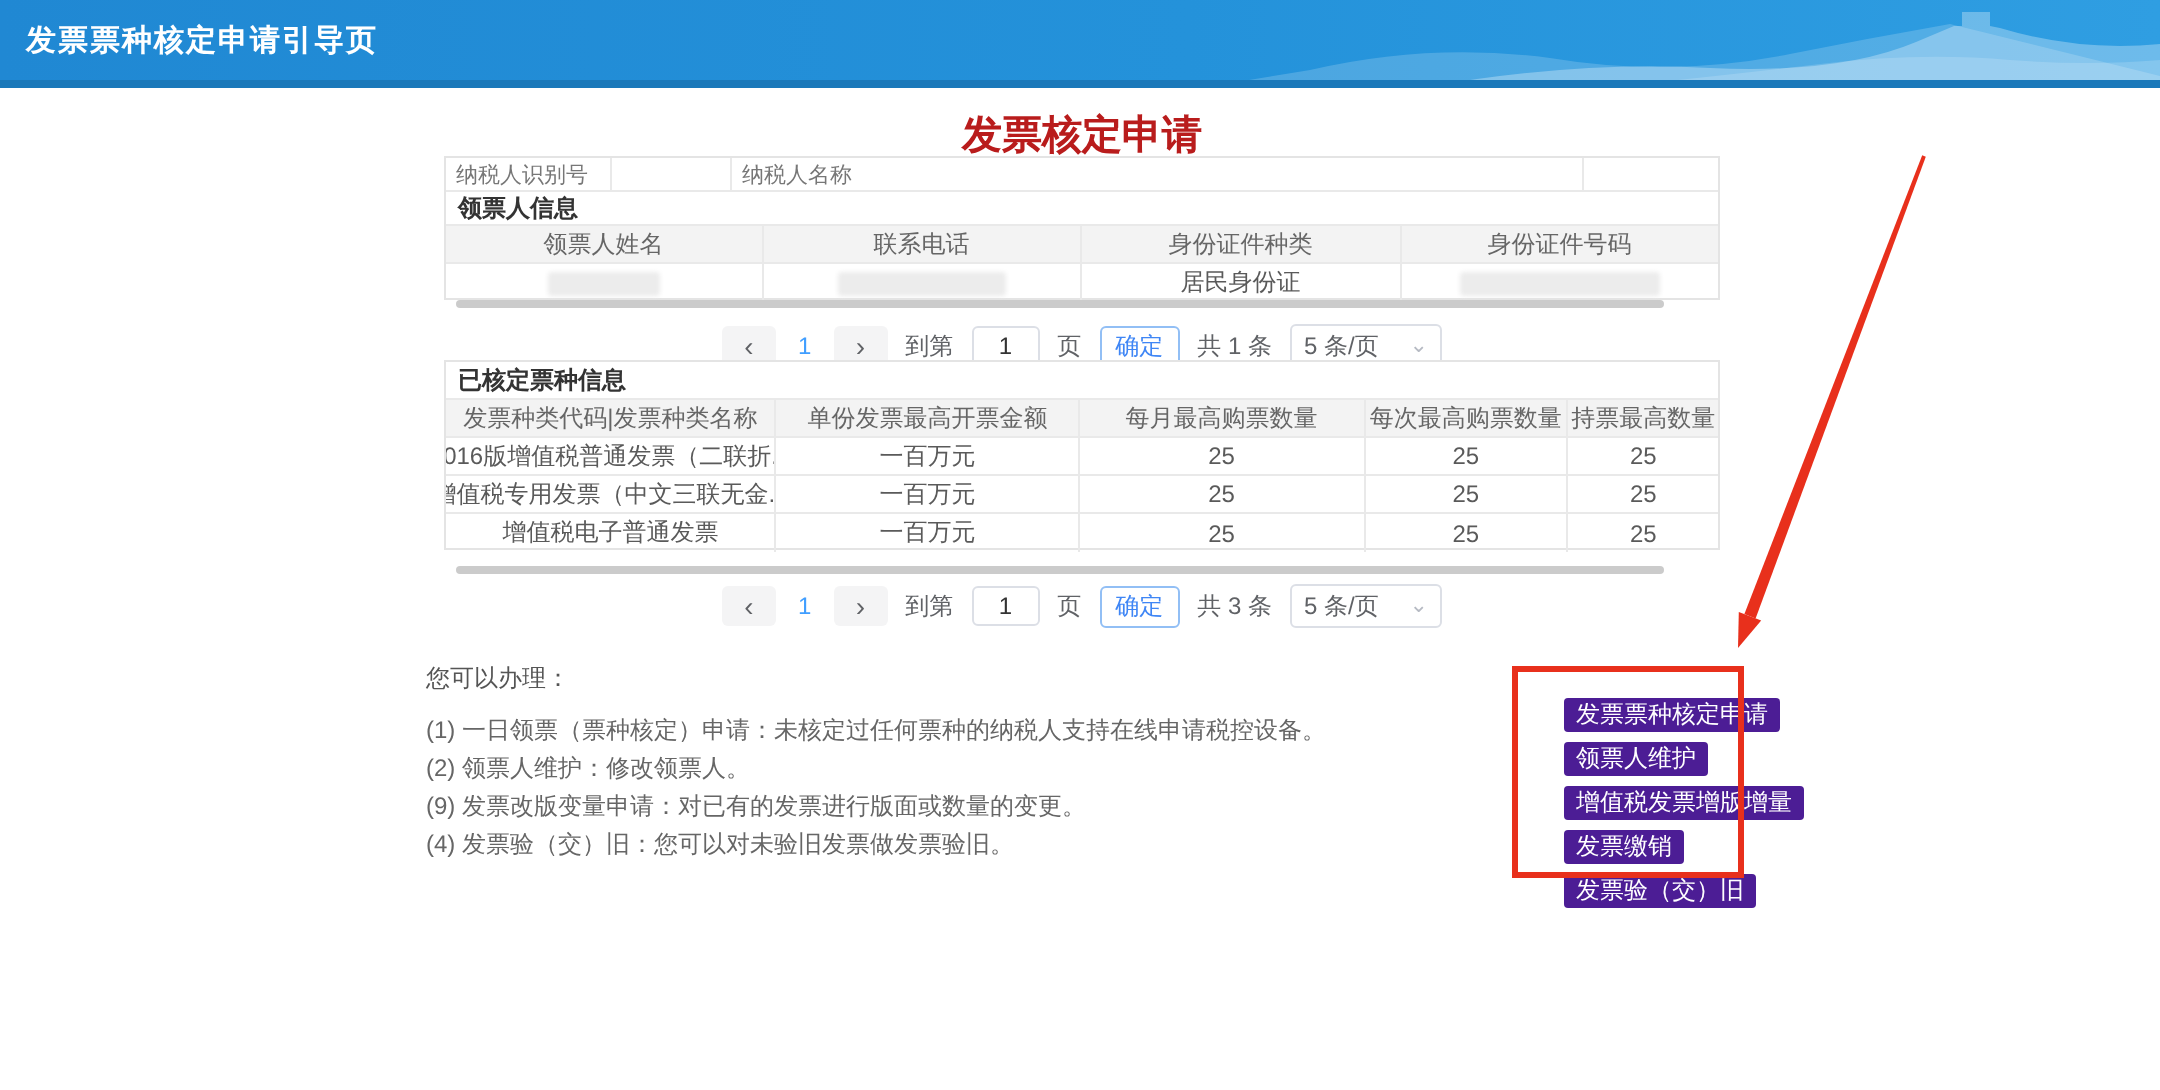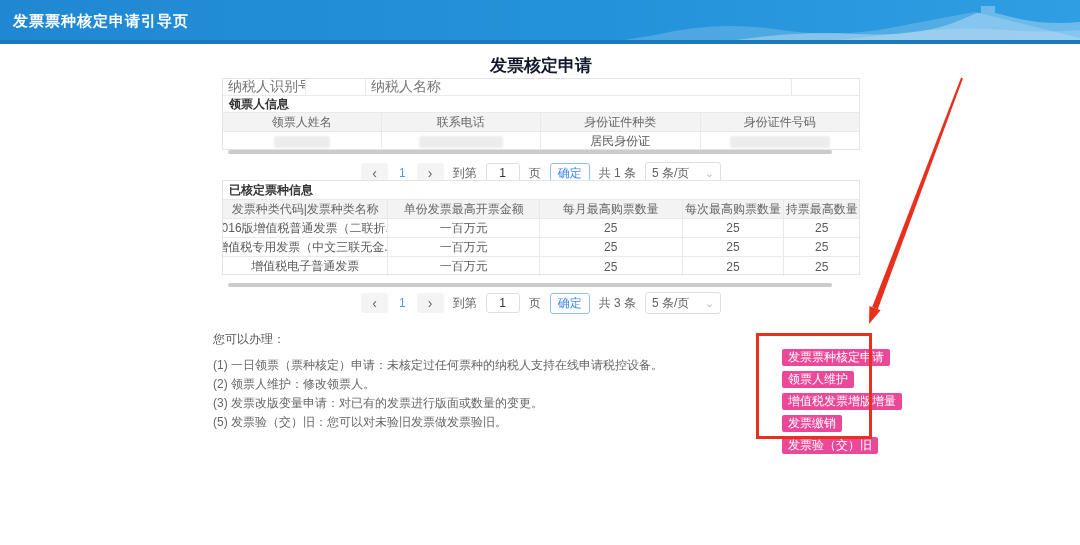--- a/index.html
+++ b/index.html
@@ -7,29 +7,29 @@
   .stage { position:relative; width:1080px; height:545px; background:#fff; overflow:hidden;padding-left:37px; }
   .abs { position:absolute; }
 
   
   .banner { top:0; left:0; width:1080px; height:44px; background:linear-gradient(90deg,#2088d3 0%, #2492da 55%, #2f9ee2 100%); }
   .banner-edge { position:absolute; left:0; bottom:0; width:100%; height:4px; background:#1b79ba; }
   .banner-title { position:absolute; left:13px; top:0; line-height:41px; color:#fff; font-size:15px; font-weight:bold; letter-spacing:1px; }
   .banner-art { position:absolute; right:0; top:0; height:44px; }
 
   
-  .page-title { top:54px; left:222px; width:638px; text-align:center; font-size:17px; font-weight:bold; color:#0f172a; }
+  .page-title { top:54px; left:222px; width:638px; text-align:center; font-size:20px; font-weight:bold; color:#b91c1c; }
 
   
   .panel { left:222px; width:638px; border:1px solid #e4e4e4; background:#fff; }
   .prow { display:flex; width:100%; border-bottom:1px solid #e9e9e9; align-items:center; }
   .prow:last-child { border-bottom:none; }
   .cell { height:100%; display:flex; align-items:center; justify-content:center; border-right:1px solid #e9e9e9; font-size:12px; color:#5a5a5a; overflow:hidden; white-space:nowrap; }
   .cell:last-child { border-right:none; }
-  .cell.lbl { justify-content:flex-start; padding-left:5px; font-size:14px; color:#777; }
+  .cell.lbl { justify-content:flex-start; padding-left:5px; font-size:11px; color:#777; }
   .head { background:#f3f3f3; }
   .head .cell { color:#666; }
   .sec-title { font-size:12px; font-weight:bold; color:#333; padding-left:6px; }
   .redact { background:#ececec; border-radius:2px; height:12px; filter:blur(1px); }
 
   
   .hscroll { height:4px; background:#cbcbcb; border-radius:2px; }
 
   
   .pager { left:222px; width:638px; height:22px; display:flex; justify-content:center; align-items:center; gap:9px; font-size:12px; color:#606266; }
@@ -40,21 +40,21 @@
   .pg-select { width:76px; height:22px; border:1px solid #dcdfe6; border-radius:3px; display:flex; align-items:center; justify-content:space-between; padding:0 6px; color:#606266; background:#fff; cursor:pointer; }
   .pg-caret { color:#b6bac3; font-size:11px; line-height:10px; }
 
   
   .help { left:213px; top:331px; width:600px; font-size:12px; color:#666; }
   .help .h-title { margin-bottom:8px; color:#555; }
   .help .h-item { line-height:19px; }
 
   
   .quick { left:782px; top:349px; display:flex; flex-direction:column; align-items:flex-start; gap:5px; }
-  .qbtn { background:#ec4899; color:#fff; font-size:12px; line-height:14px; padding:1px 6px 2px 6px; border-radius:2px; cursor:pointer; white-space:nowrap; }
+  .qbtn { background:#4c1d95; color:#fff; font-size:12px; line-height:14px; padding:1px 6px 2px 6px; border-radius:2px; cursor:pointer; white-space:nowrap; }
 
   
   .red-rect { left:756px; top:333px; width:116px; height:106px; border:3px solid #e8301c; background:transparent; }
   .arrow-layer { left:0; top:0; width:1080px; height:545px; pointer-events:none; }
 </style>
 </head>
 <body>
 
 <div class="stage">
 
@@ -171,22 +171,22 @@
     <div class="pg-select">
       <span>5 条/页</span>
       <span class="pg-caret">⌄</span>
     </div>
   </div>
 
   <div class="abs help">
     <div class="h-title">您可以办理：</div>
     <div class="h-item">(1) 一日领票（票种核定）申请：未核定过任何票种的纳税人支持在线申请税控设备。</div>
     <div class="h-item">(2) 领票人维护：修改领票人。</div>
-    <div class="h-item">(3) 发票改版变量申请：对已有的发票进行版面或数量的变更。</div>
-    <div class="h-item">(5) 发票验（交）旧：您可以对未验旧发票做发票验旧。</div>
+    <div class="h-item">(9) 发票改版变量申请：对已有的发票进行版面或数量的变更。</div>
+    <div class="h-item">(4) 发票验（交）旧：您可以对未验旧发票做发票验旧。</div>
   </div>
 
   <div class="abs quick">
     <div class="qbtn">发票票种核定申请</div>
     <div class="qbtn">领票人维护</div>
     <div class="qbtn">增值税发票增版增量</div>
     <div class="qbtn">发票缴销</div>
     <div class="qbtn">发票验（交）旧</div>
   </div>
 

